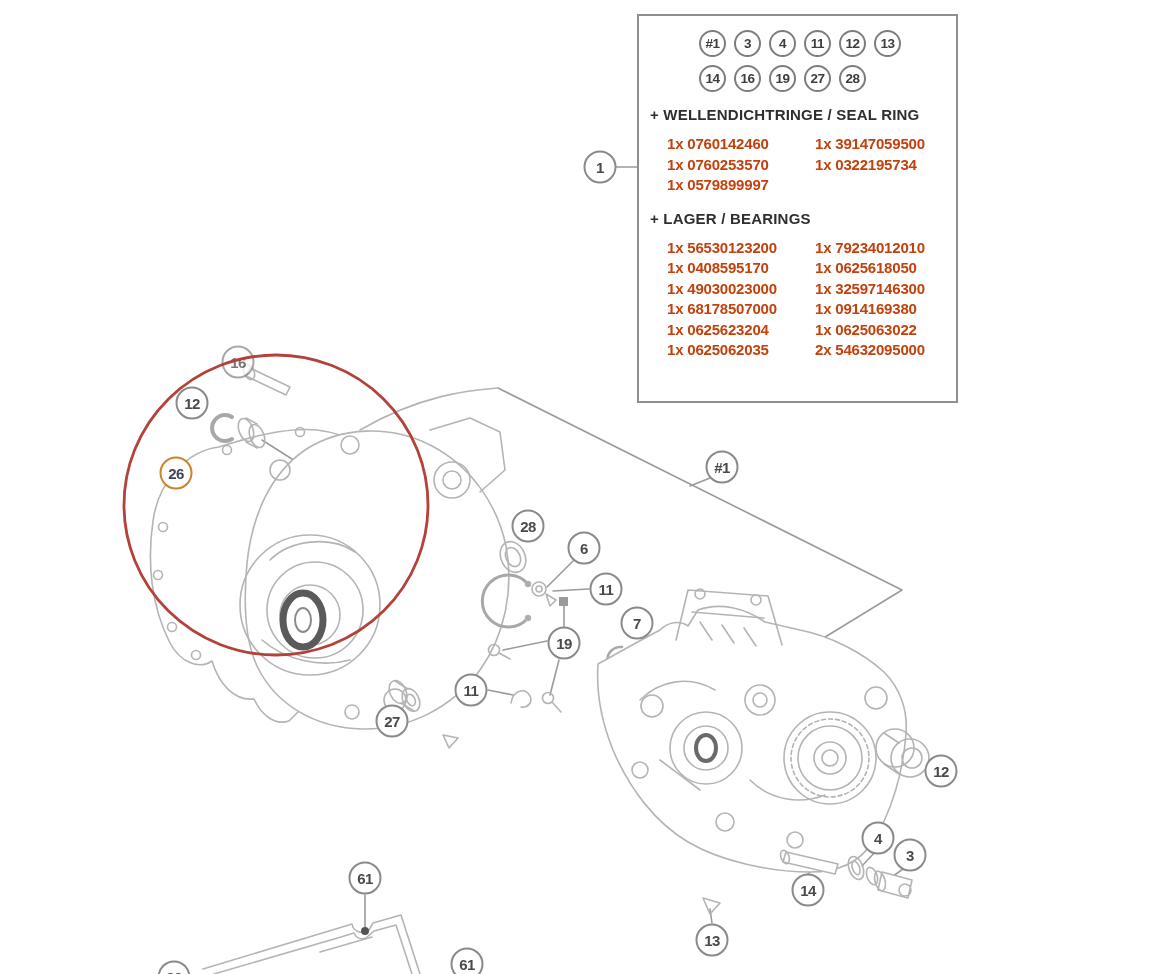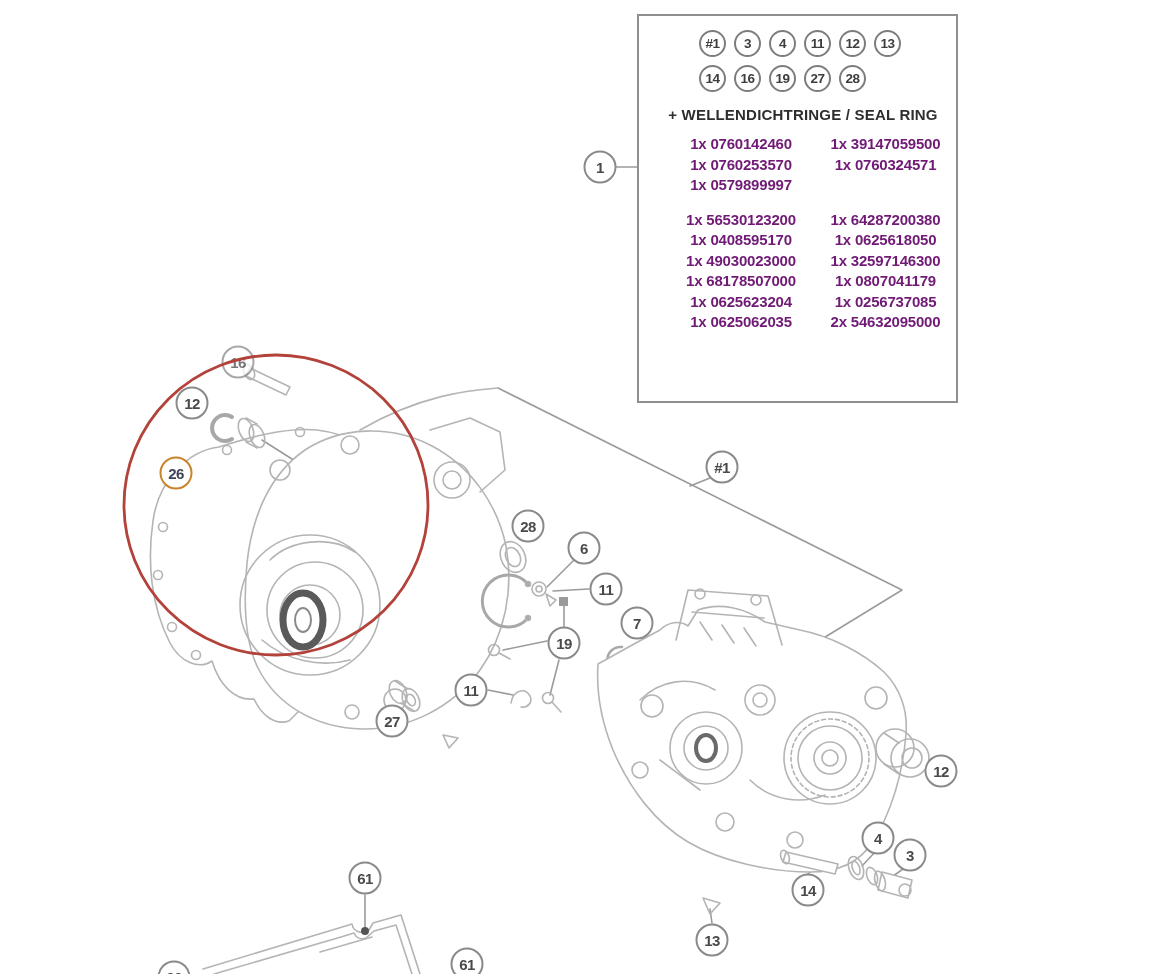--- a/index.html
+++ b/index.html
@@ -26,25 +26,25 @@
     border:2px solid #8f8f8f;background:#fff;box-sizing:border-box;z-index:15;
   }
   .badge-rows{padding:14px 0 0 60px;}
   .badge-row{display:flex;gap:8px;margin-bottom:8px;}
   .badge{
     width:27px;height:27px;border-radius:50%;border:2px solid #7d7d7d;
     display:flex;align-items:center;justify-content:center;box-sizing:border-box;
     font-size:13.5px;font-weight:700;color:#3d3d3d;background:#fff;letter-spacing:-0.5px;
   }
   .legend-sections{padding-left:11px;}
-  .legend-section{margin-top:14px;text-align:center;}
+  .legend-section{margin-top:14px;}
   .legend-title{font-size:15px;font-weight:700;color:#2e2e2e;letter-spacing:0.2px;}
   .part-rows{
     display:grid;grid-template-columns:148px auto;margin-left:17px;margin-top:11px;
-    line-height:20.5px;font-size:15px;font-weight:700;color:#701a75;letter-spacing:-0.2px;
+    line-height:20.5px;font-size:15px;font-weight:700;color:#c2410c;letter-spacing:-0.2px;
   }
 </style>
 </head>
 <body>
 
 <div class="stage">
 
   <svg id="art-layer" width="1160" height="974" viewBox="0 0 1160 974">
     <g fill="none" stroke="#b4b4b4" stroke-width="1.6" stroke-linejoin="round" stroke-linecap="round">
 
@@ -233,37 +233,38 @@
           <span class="badge">28</span>
         </div>
       </div>
     <div class="legend-sections">
         <div class="legend-section">
           <div class="legend-title">+ WELLENDICHTRINGE / SEAL RING</div>
           <div class="part-rows">
             <div>1x 0760142460</div>
             <div>1x 39147059500</div>
             <div>1x 0760253570</div>
-            <div>1x 0760324571</div>
+            <div>1x 0322195734</div>
             <div>1x 0579899997</div>
             <div></div>
           </div>
         </div>
         <div class="legend-section">
+          <div class="legend-title">+ LAGER / BEARINGS</div>
           <div class="part-rows">
             <div>1x 56530123200</div>
-            <div>1x 64287200380</div>
+            <div>1x 79234012010</div>
             <div>1x 0408595170</div>
             <div>1x 0625618050</div>
             <div>1x 49030023000</div>
             <div>1x 32597146300</div>
             <div>1x 68178507000</div>
-            <div>1x 0807041179</div>
+            <div>1x 0914169380</div>
             <div>1x 0625623204</div>
-            <div>1x 0256737085</div>
+            <div>1x 0625063022</div>
             <div>1x 0625062035</div>
             <div>2x 54632095000</div>
           </div>
         </div>
       </div>
   </div>
 
   <div id="callout-layer">
       <div class="callout" style="left: 600px; top: 167px;">1</div>
       <div class="callout faded" style="left: 238px; top: 362px;">16</div>

